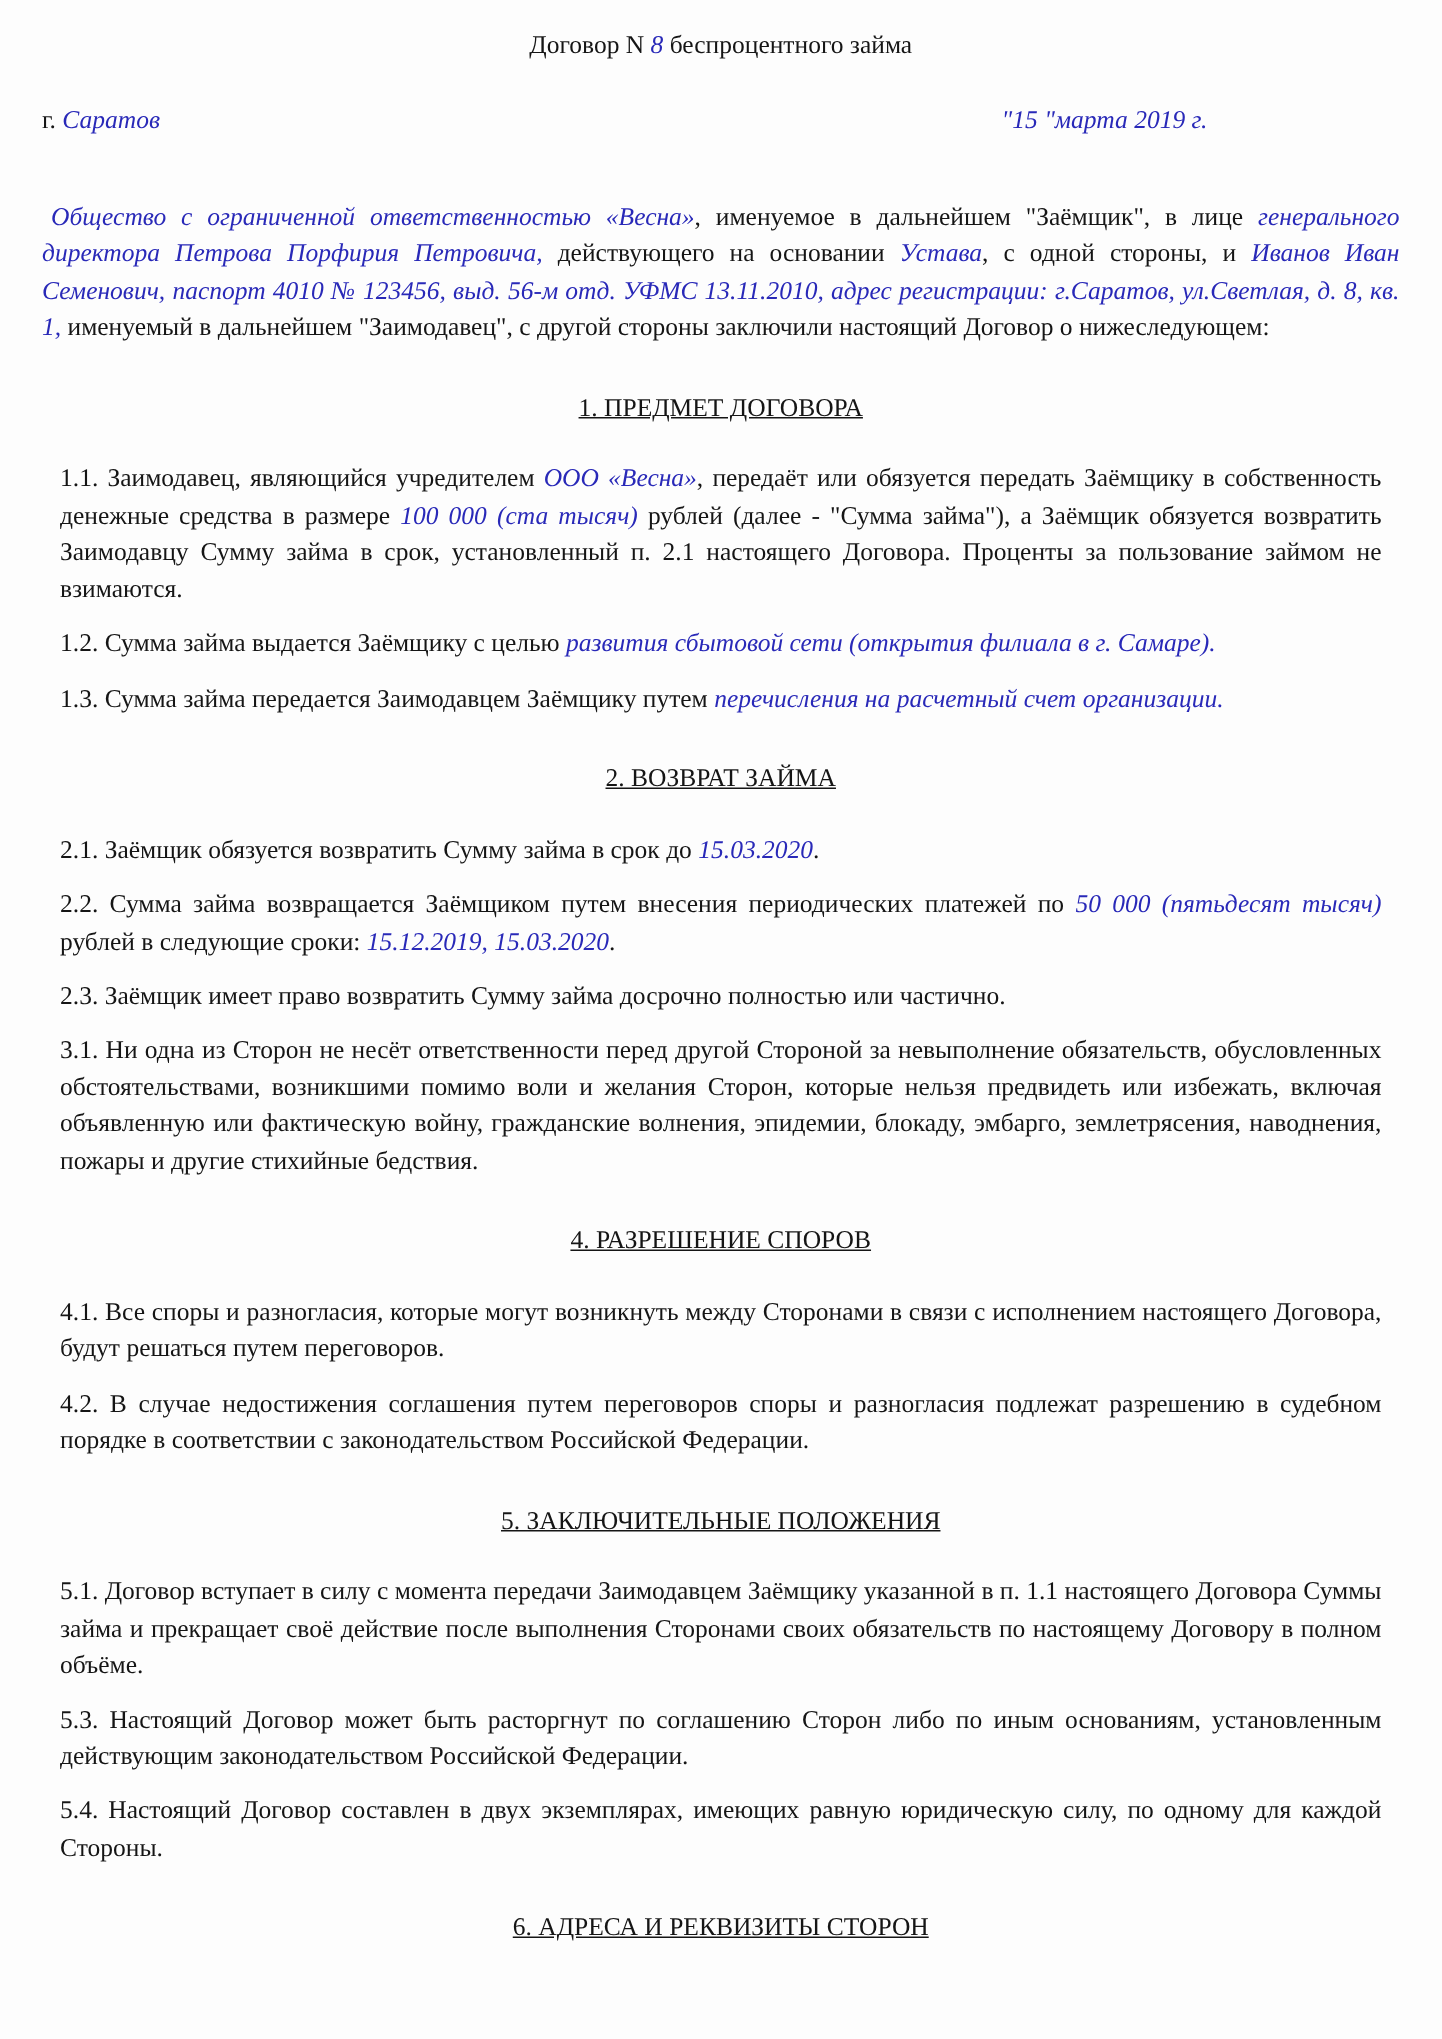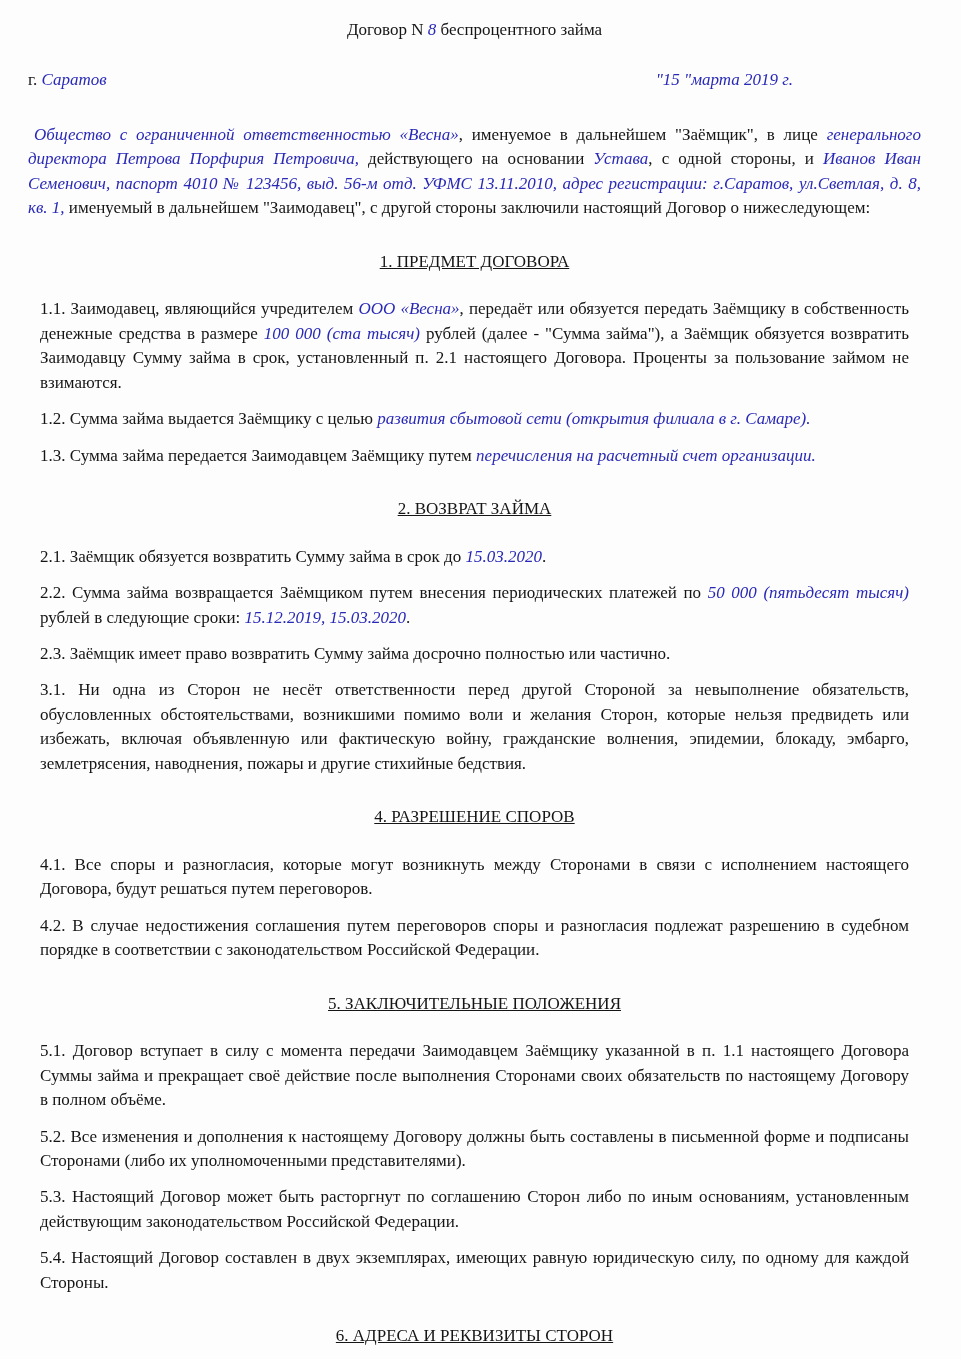--- a/index.html
+++ b/index.html
@@ -10,42 +10,42 @@
     width: 961px;
     height: 1359px;
     background: #fdfdfd;
     color: #151515;
     font-family: "Liberation Serif", "DejaVu Serif", serif;
     font-size: 17px;
     line-height: 1.44;
     overflow: hidden;
   }
   .page {
-    padding: 12px 40px 0 28px;
+    padding: 12px 28px 0 28px;
     box-sizing: border-box;
     width: 961px;
     height: 1359px;
   }
   .title {
     text-align: center;
     font-size: 17px;
     font-weight: normal;
     margin: 6px 0 0 0;
   }
   .meta-row {
     display: flex;
     justify-content: space-between;
     margin-top: 26px;
   }
   .meta-right {
     padding-right: 128px;
   }
   .intro {
     text-align: justify;
-    margin: 30px 0 0 0;
+    margin: 40px 0 0 0;
     text-indent: 6px;
   }
   .heading {
     text-align: center;
     font-size: 17px;
     font-weight: normal;
     margin: 29px 0 23px 0;
     text-decoration: underline;
   }
   .para {
@@ -79,19 +79,18 @@
       <h2 class="heading">2. ВОЗВРАТ ЗАЙМА</h2>
       <p class="para"><span>2.1. Заёмщик обязуется возвратить Сумму займа в срок до </span><span class="blue">15.03.2020</span><span>.</span></p>
       <p class="para"><span>2.2. Сумма займа возвращается Заёмщиком путем внесения периодических платежей по </span><span class="blue">50 000 (пятьдесят тысяч)</span><span> рублей в следующие сроки: </span><span class="blue">15.12.2019, 15.03.2020</span><span>.</span></p>
       <p class="para"><span>2.3. Заёмщик имеет право возвратить Сумму займа досрочно полностью или частично.</span></p>
       <p class="para"><span>3.1. Ни одна из Сторон не несёт ответственности перед другой Стороной за невыполнение обязательств, обусловленных обстоятельствами, возникшими помимо воли и желания Сторон, которые нельзя предвидеть или избежать, включая объявленную или фактическую войну, гражданские волнения, эпидемии, блокаду, эмбарго, землетрясения, наводнения, пожары и другие стихийные бедствия.</span></p>
       <h2 class="heading">4. РАЗРЕШЕНИЕ СПОРОВ</h2>
       <p class="para"><span>4.1. Все споры и разногласия, которые могут возникнуть между Сторонами в связи с исполнением настоящего Договора, будут решаться путем переговоров.</span></p>
       <p class="para"><span>4.2. В случае недостижения соглашения путем переговоров споры и разногласия подлежат разрешению в судебном порядке в соответствии с законодательством Российской Федерации.</span></p>
       <h2 class="heading">5. ЗАКЛЮЧИТЕЛЬНЫЕ ПОЛОЖЕНИЯ</h2>
       <p class="para"><span>5.1. Договор вступает в силу с момента передачи Заимодавцем Заёмщику указанной в п. 1.1 настоящего Договора Суммы займа и прекращает своё действие после выполнения Сторонами своих обязательств по настоящему Договору в полном объёме.</span></p>
-      <p class="para"><span>5.2. Все изменения и дополнения к настоящему Договору должны быть составлены в письменной форме и подписаны Сторонами (либо их уполномоченными представителями).</span></p>
       <p class="para"><span>5.3. Настоящий Договор может быть расторгнут по соглашению Сторон либо по иным основаниям, установленным действующим законодательством Российской Федерации.</span></p>
       <p class="para"><span>5.4. Настоящий Договор составлен в двух экземплярах, имеющих равную юридическую силу, по одному для каждой Стороны.</span></p>
       <h2 class="heading">6. АДРЕСА И РЕКВИЗИТЫ СТОРОН</h2>
     </div>
 
 </div>
 
 </body></html>

